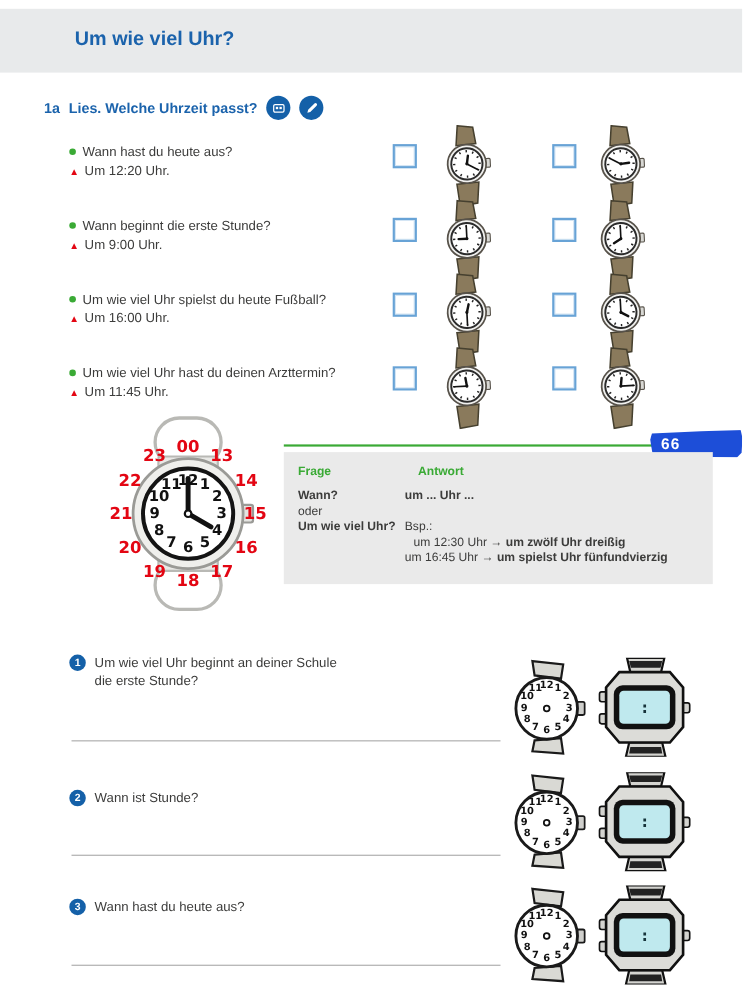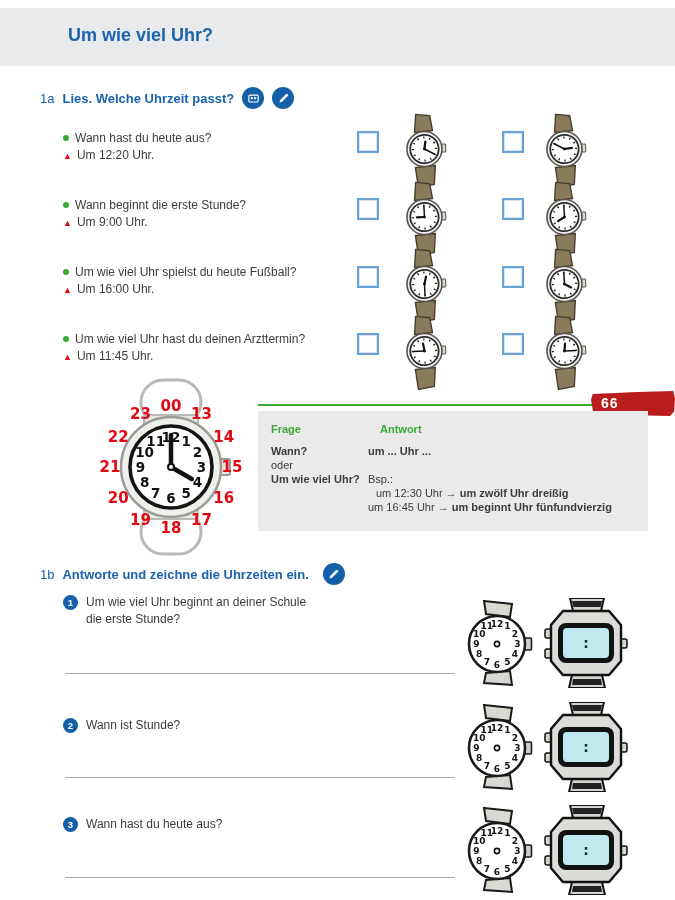--- a/index.html
+++ b/index.html
@@ -6,39 +6,39 @@
   .page{position:relative;width:675px;height:900px;background:#fff;overflow:hidden;
         font-family:"Liberation Sans",sans-serif;color:#3c3c3b;}
   .abs{position:absolute;}
 
   
   .header-bar{left:0;top:8px;width:675px;height:58px;background:#e8eaeb;}
   .page-title{left:68px;top:25px;font-size:18px;font-weight:bold;color:#1b63ac;}
 
   
   .sec-head{display:flex;align-items:center;gap:8px;color:#1b63ac;font-weight:bold;font-size:13px;}
-  .sec-num{font-weight:normal;}
+  .sec-num{font-weight:bold;}
   .task-icon{width:22px;height:22px;border-radius:50%;background:#1460a8;display:inline-flex;
              align-items:center;justify-content:center;flex:0 0 auto;}
   .task-icon svg{width:15px;height:15px;display:block;}
 
   
   .qa-block{width:300px;font-size:12px;line-height:1.4;}
   .q-line,.a-line{display:flex;align-items:baseline;}
   .dot{width:6px;height:6px;border-radius:50%;background:#3aaa35;margin:0 6px 0 0;align-self:center;flex:0 0 auto;}
   .tri{color:#e30613;font-size:9px;margin-right:5px;flex:0 0 auto;}
 
   .checkbox{width:22px;height:22px;background:#fff;border:2px solid #68a3d6;
             box-shadow:inset 0 0 0 1px #d4e5f4;box-sizing:border-box;}
   .wwatch{width:57px;height:76px;transform:rotate(-3deg);}
   .wwatch svg{width:100%;height:100%;display:block;}
 
   
   .green-line{left:258px;top:404px;width:360px;height:2px;background:#3aaa35;}
-  .quote-brush{left:591px;top:391px;width:84px;height:25px;background:#b91c1c;
+  .quote-brush{left:591px;top:391px;width:84px;height:25px;background:#1d4ed8;
                clip-path:polygon(0% 35%,2% 12%,55% 4%,98% 0%,100% 30%,99% 82%,94% 100%,40% 96%,3% 92%);
                color:#fff;font-weight:bold;font-size:14px;line-height:25px;padding-left:10px;
                box-sizing:border-box;letter-spacing:1px;}
   .info-box{left:258px;top:411px;width:390px;height:120px;background:#eaeaea;font-size:11px;}
   .ib{position:absolute;white-space:nowrap;}
   .ib.green{color:#3aaa35;font-weight:bold;}
   .ib b{font-weight:bold;color:#3c3c3b;}
 
   
   .clock-diagram{left:70px;top:377px;width:202px;height:180px;}
@@ -394,33 +394,24 @@
     <span class="ib" style="left:13px;top:62px;font-weight:bold;">Um wie viel Uhr?</span>
     <span class="ib" style="left:110px;top:62px;">Bsp.:</span>
     <span class="ib" style="left:118px;top:76px;">
       <span>um 12:30 Uhr</span>
       <span>→</span>
       <b>um zwölf Uhr dreißig</b>
     </span>
     <span class="ib" style="left:110px;top:90px;">
       <span>um 16:45 Uhr</span>
       <span>→</span>
-      <b>um beginnt Uhr fünfundvierzig</b>
+      <b>um spielst Uhr fünfundvierzig</b>
     </span>
   </div>
 
-  <div class="abs sec-head" style="left:40px;top:563px;">
-    <span class="sec-num">1b</span>
-    <span>Antworte und zeichne die Uhrzeiten ein.</span>
-    <span class="task-icon" style="margin-left:6px;">
-      <svg viewBox="0 0 24 24">
-          <path d="M5.5 18.5 L6.6 14.2 L15.8 5 A2 2 0 0 1 18.9 8.1 L9.7 17.3 Z" fill="#fff"></path>
-        </svg>
-    </span>
-  </div>
 
   <div class="abs q1b" style="left:63px;top:594px;">
     <span class="badge">1</span>
     <span class="q1b-text">Um wie viel Uhr beginnt an deiner Schule die erste Stunde?</span>
   </div>
   <div class="abs write-line" style="left:65px;top:673px;"></div>
   <div class="abs analog-empty" style="left:462px;top:599px;">
       <svg viewBox="0 0 74 88" xmlns="http://www.w3.org/2000/svg">
     <path d="M22,2 L50,5 L48,18 L24,15 Z" fill="#d9d9d4" stroke="#1a1a1a" stroke-width="2"></path>
     <path d="M24,74 L48,72 L50,86 L22,84 Z" fill="#d9d9d4" stroke="#1a1a1a" stroke-width="2"></path>

